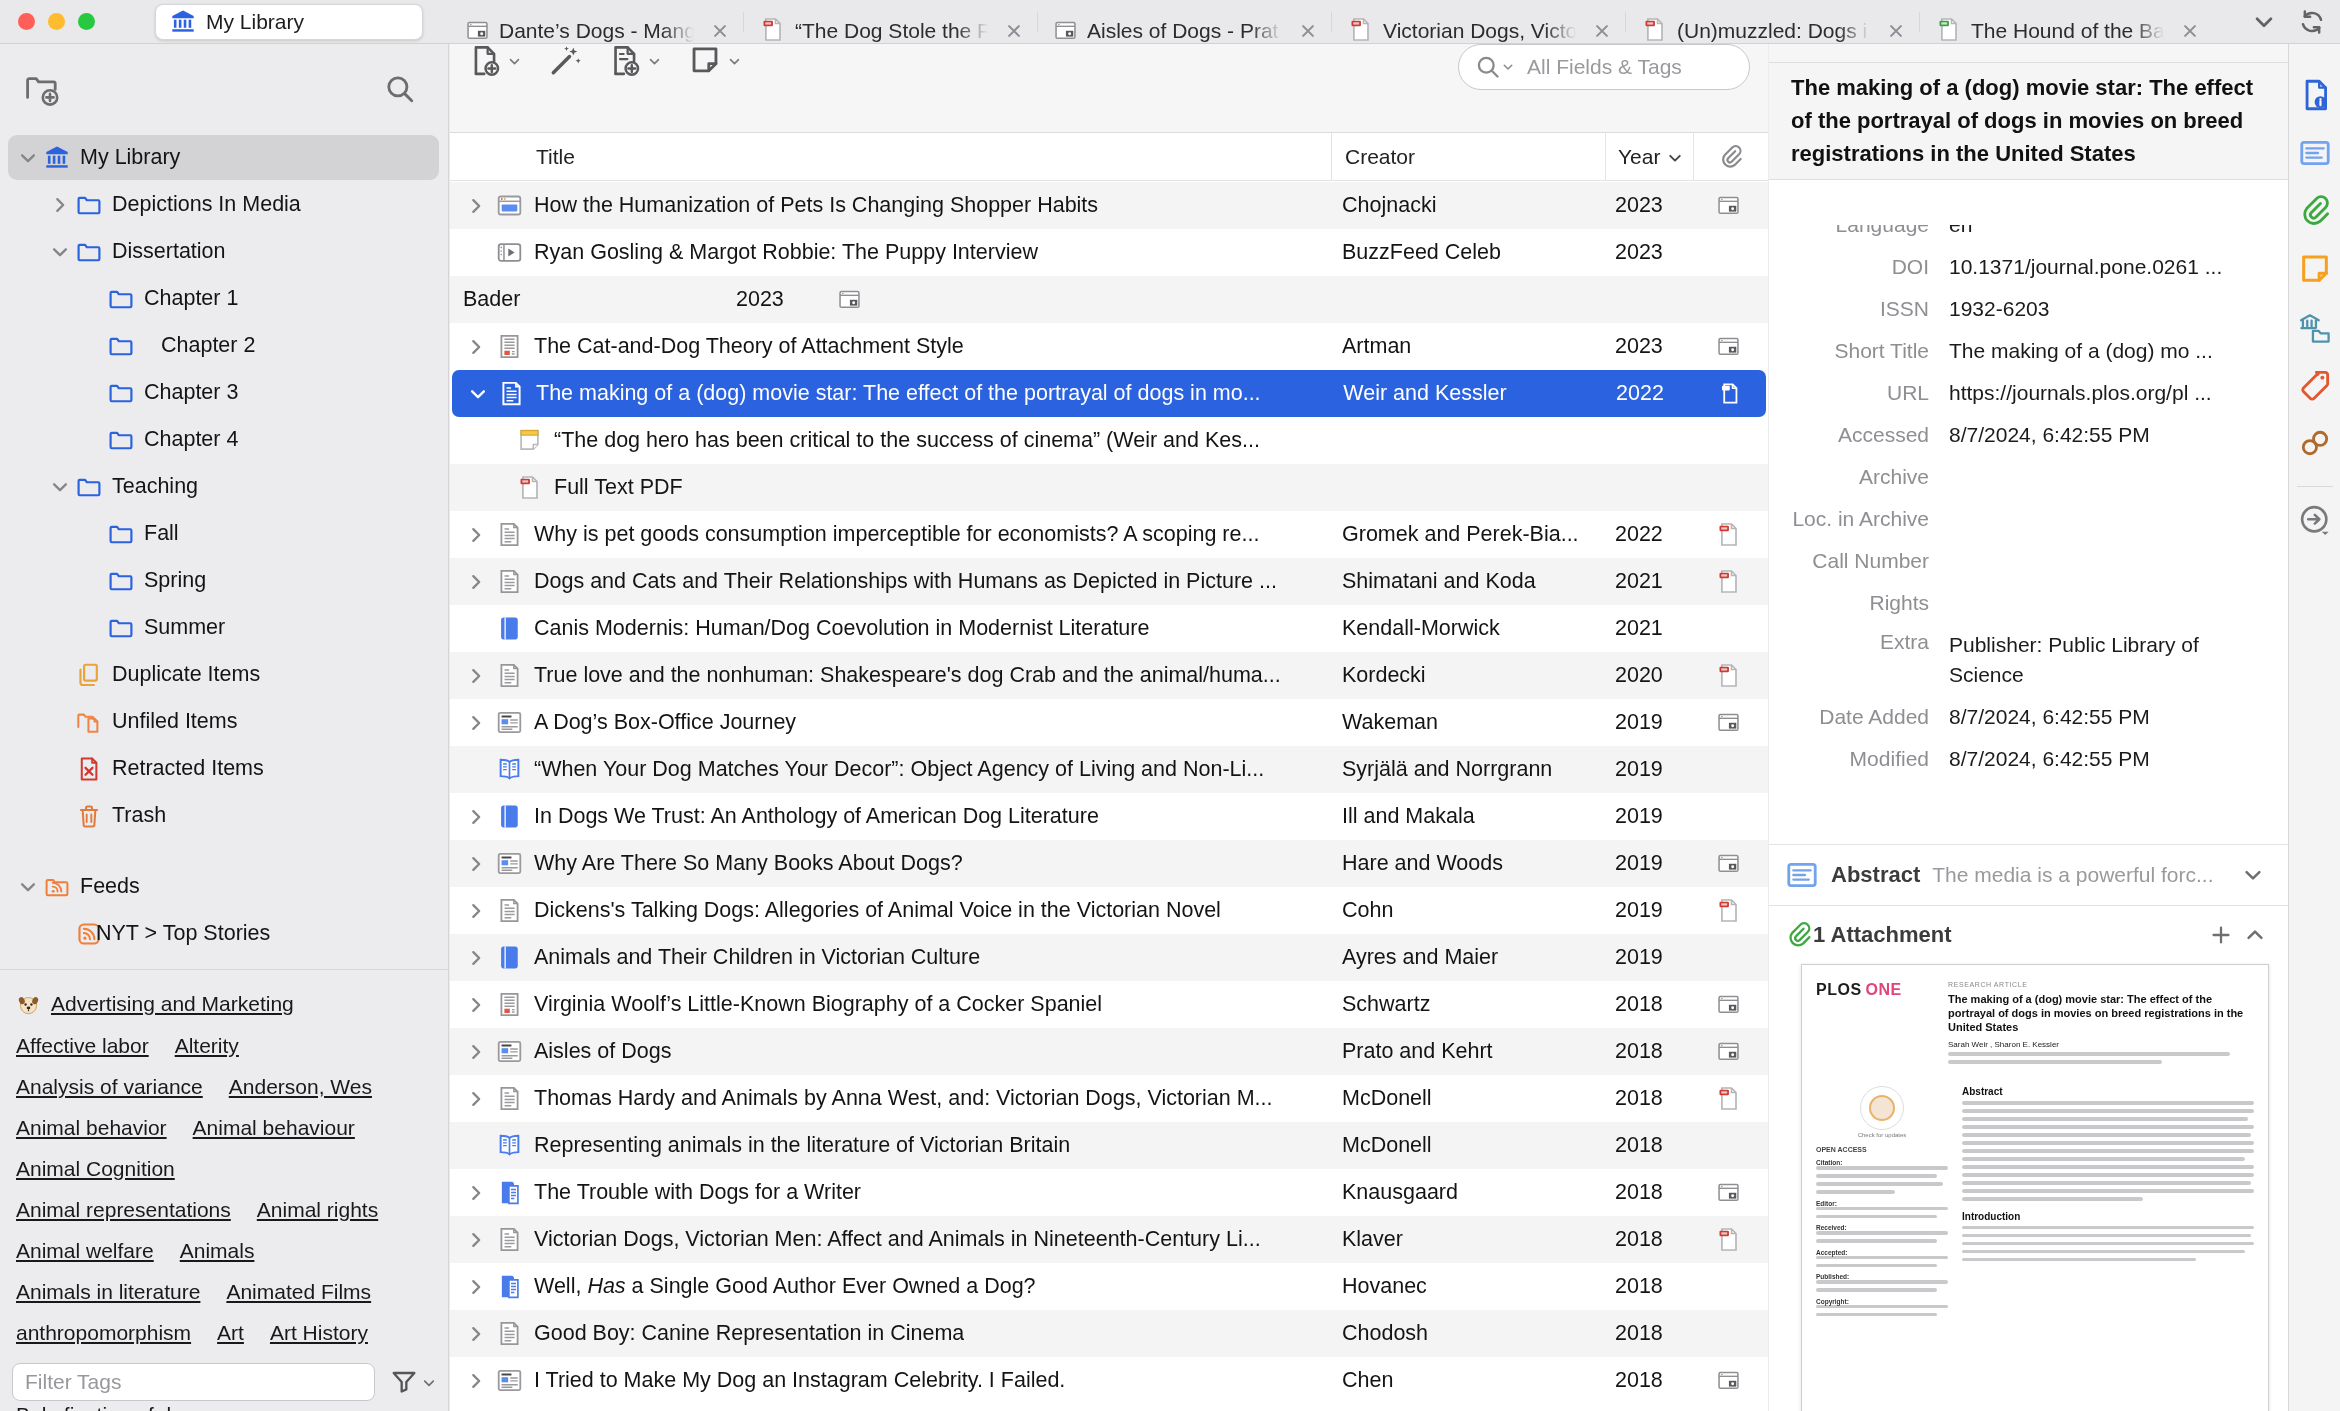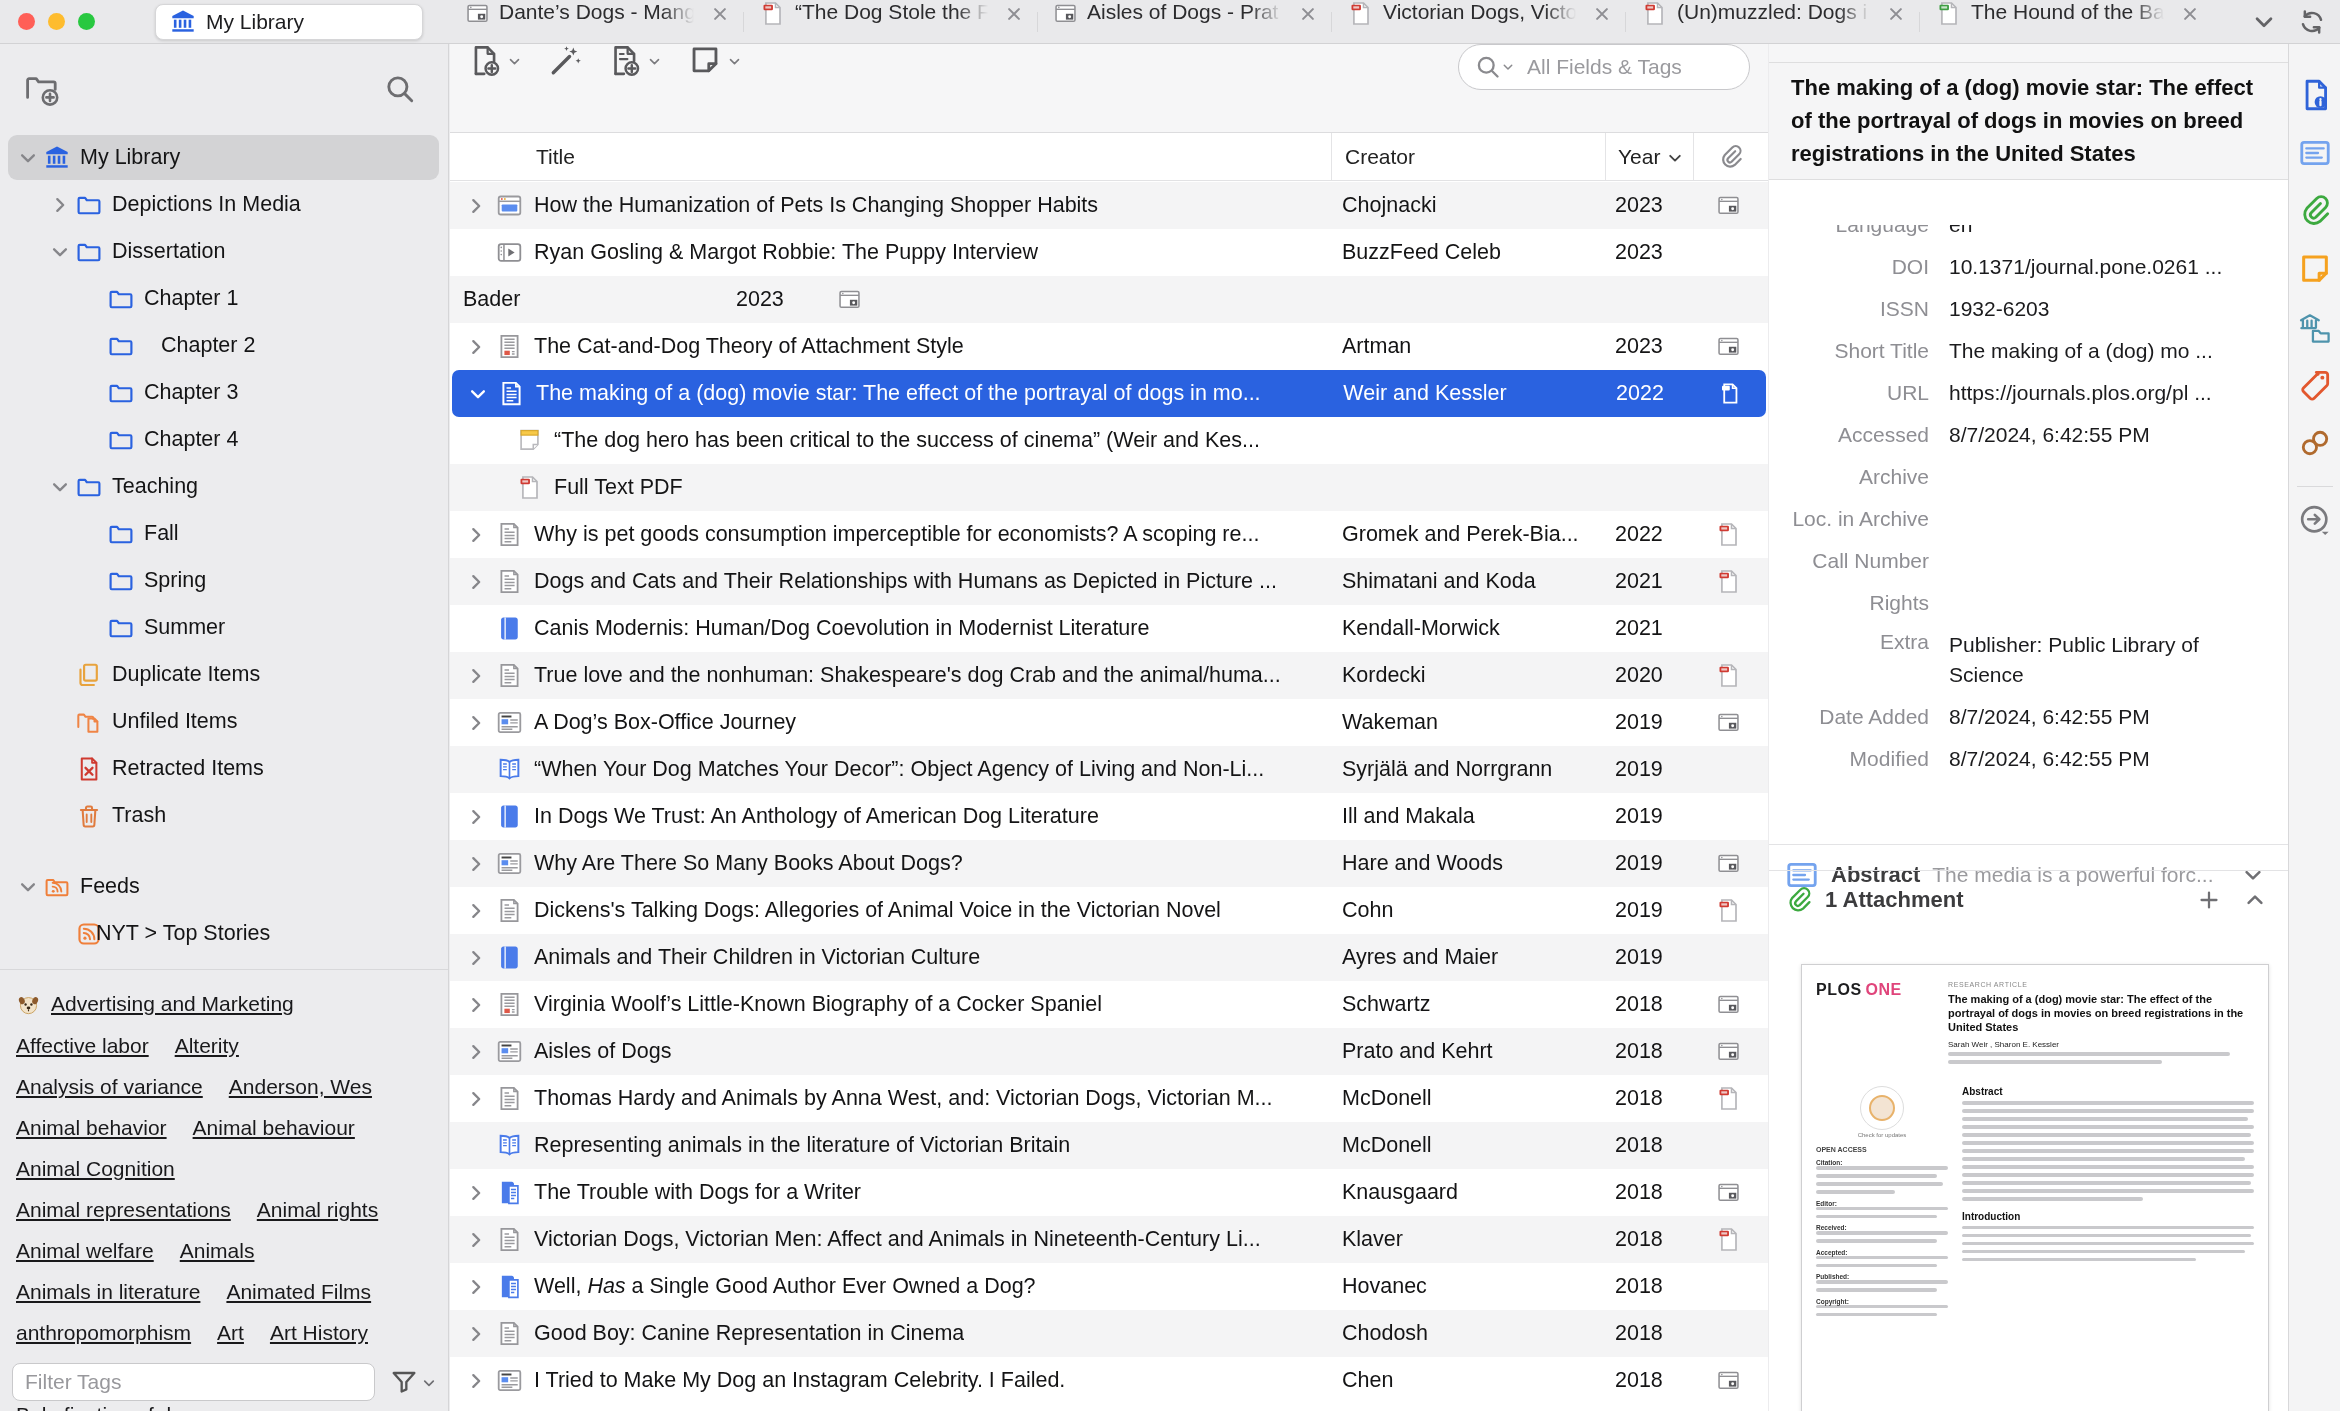--- a/index.html
+++ b/index.html
@@ -10,21 +10,21 @@
 
   
   #tabbar { position:absolute; left:0; top:0; width:2340px; height:44px; background:#e9e9eb;
             border-bottom:1px solid #d2d2d4; display:flex; align-items:center; }
   .lights { display:flex; gap:13px; padding:0 20px 0 18px; }
   .light { width:17px; height:17px; border-radius:50%; }
   .libtab { width:268px; height:36px; margin-left:40px; background:#ffffff; border:1px solid #d6d6d8;
             border-radius:8px; box-shadow:0 1px 3px rgba(0,0,0,.14); display:flex; align-items:center;
             gap:10px; padding:0 14px; font-size:21px; }
   #tabs { flex:1; display:flex; height:100%; margin-left:26px; overflow:hidden; }
-  .tab { width:294px; display:flex; align-items:flex-start; gap:9px; padding:0 10px 0 16px; font-size:21px;
+  .tab { width:294px; display:flex; align-items:flex-end; gap:9px; padding:0 10px 0 16px; font-size:21px;
          color:#2c2c2e; position:relative; }
   .tab + .tab::before { content:""; position:absolute; left:0; top:12px; height:20px; width:1px; background:#d7d7d9; }
   .tab-label { flex:1; white-space:nowrap; overflow:hidden;
                -webkit-mask-image:linear-gradient(90deg,#000 82%,transparent 98%);
                mask-image:linear-gradient(90deg,#000 82%,transparent 98%); }
   .tab-close { width:26px; height:26px; display:flex; align-items:center; justify-content:center; border-radius:5px; }
   .tabbtn { width:40px; height:40px; display:flex; align-items:center; justify-content:center; margin-right:8px; }
 
   
   #sidebar { position:absolute; left:0; top:44px; width:449px; bottom:0; background:#ececee;
@@ -85,22 +85,22 @@
   #fields { margin-top:-21px; }
   .frow { min-height:42px; display:flex; align-items:center; font-size:21px; }
   .flabel { width:180px; padding-right:20px; text-align:right; color:#8e8e93; flex:none; }
   .fvalue { width:312px; color:#1b1b1d; white-space:nowrap; overflow:hidden; }
   .frow.wrap { align-items:flex-start; padding:6px 0; }
   .frow.wrap .fvalue { white-space:normal; line-height:30px; }
   .ip-abstract { position:absolute; left:0; top:800px; width:519px; height:61px; border-top:1px solid #e3e3e5;
                  display:flex; align-items:center; padding:0 18px 0 16px; gap:12px; }
   .ip-abstract .albl { font-size:22px; font-weight:bold; color:#3c3c3e; }
   .ip-abstract .aprev { flex:1; font-size:21px; color:#9a9a9e; white-space:nowrap; overflow:hidden; }
-  .ip-attach { position:absolute; left:0; top:826px; width:519px; height:58px; border-top:1px solid #e3e3e5;
-               display:flex; align-items:center; padding:0 16px; gap:12px; }
+  .ip-attach { position:absolute; left:0; top:861px; width:519px; height:58px; border-top:1px solid #e3e3e5;
+               display:flex; align-items:center; padding:0 16px; }
   .ip-attach .albl { font-size:22px; font-weight:bold; color:#3c3c3e; flex:1; }
   .iconbtn { width:34px; height:34px; display:flex; align-items:center; justify-content:center; color:#6f6f73; }
 
   
   .pdfthumb { position:absolute; left:32px; top:920px; width:468px; height:540px; background:#ffffff;
               border:1px solid #cfcfd1; box-shadow:0 1px 4px rgba(0,0,0,.12); padding:16px 14px; font-family:"Liberation Sans",sans-serif; }
   .pdfcols { display:flex; gap:14px; }
   .pcol-l { width:132px; flex:none; }
   .pcol-r { flex:1; }
   .plosbrand { font-size:16px; font-weight:bold; letter-spacing:.5px; }

